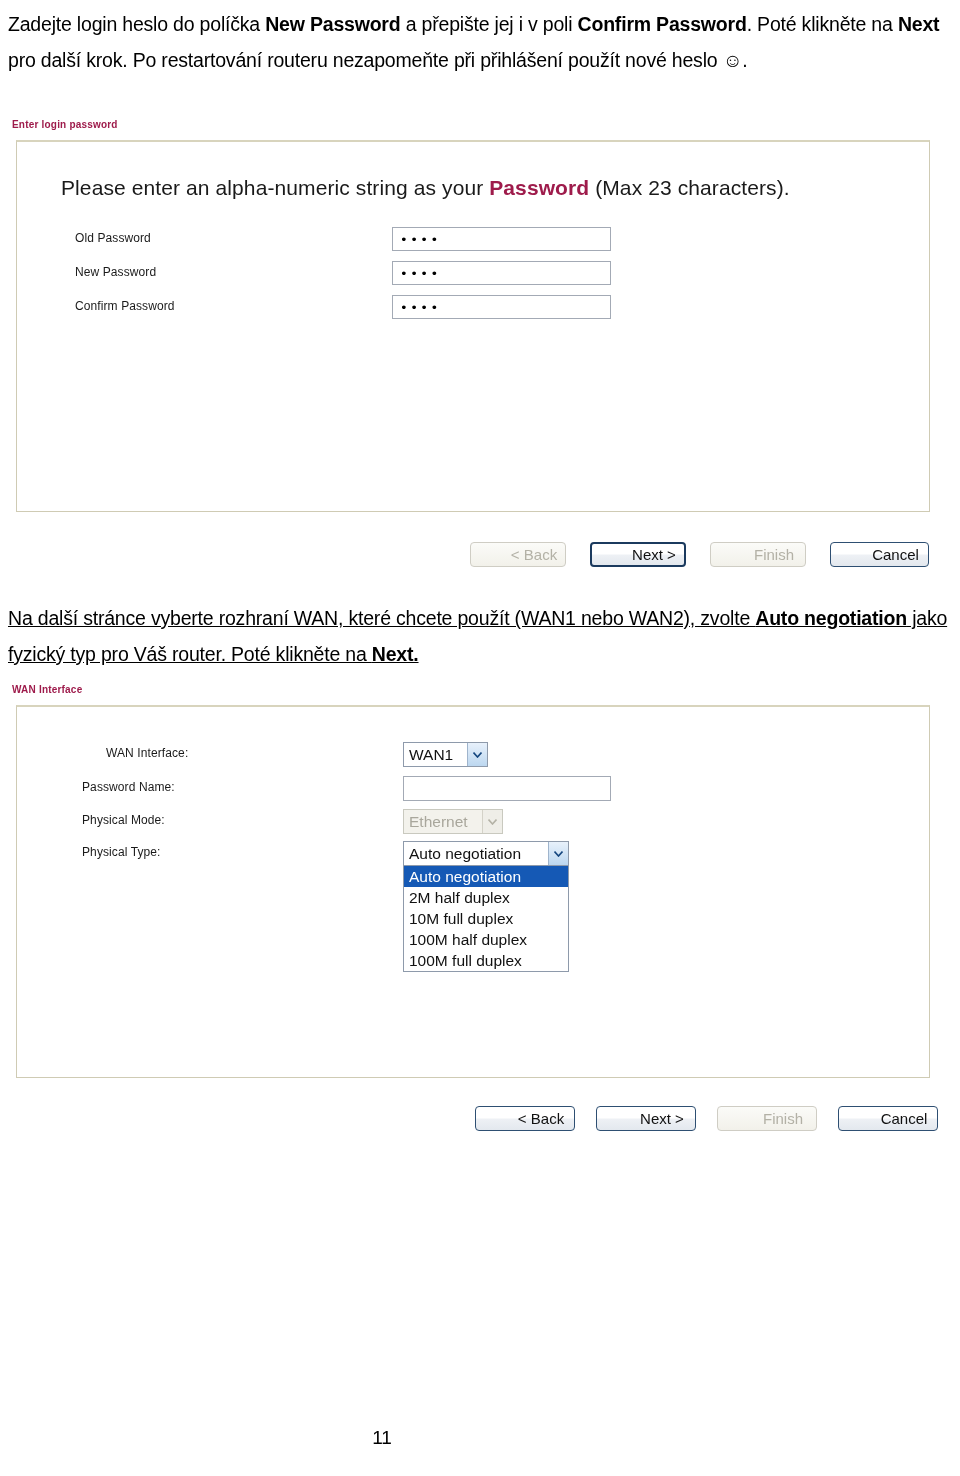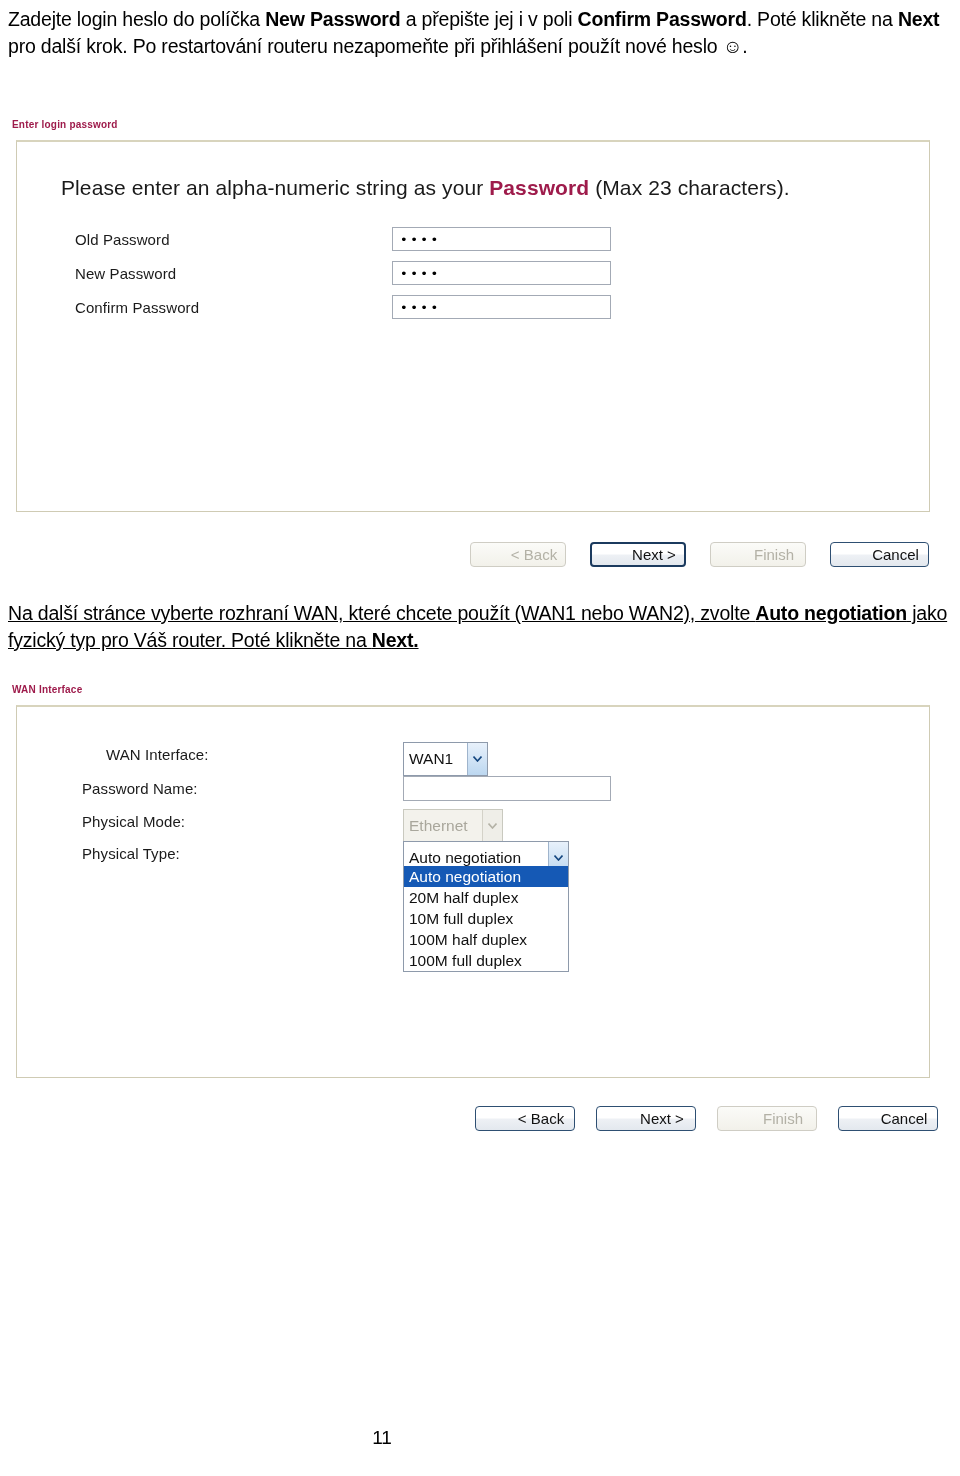--- a/index.html
+++ b/index.html
@@ -16,21 +16,21 @@
     overflow: hidden;
   }
 
   
   .para {
     position: absolute;
     left: 8px;
     width: 944px;
     font-family: "Liberation Sans", sans-serif;
     font-size: 19.5px;
-    line-height: 27px;
+    line-height: 36px;
     color: #000000;
     letter-spacing: -0.2px;
   }
   .para b { font-weight: bold; }
   #para-top { top: 6px; }
   #para-mid { top: 600px; text-decoration: underline; }
 
   
   .panel {
     position: absolute;
@@ -61,21 +61,21 @@
     letter-spacing: 0.1px;
   }
   .panel-note .hl {
     color: #9e1b4b;
     font-weight: bold;
   }
 
   .row-label {
     position: absolute;
     font-family: "Liberation Sans", sans-serif;
-    font-size: 15px;
+    font-size: 12px;
     color: #1a1a1a;
     white-space: nowrap;
     letter-spacing: 0.1px;
   }
 
   
   .pw-input {
     position: absolute;
     height: 24px;
     box-sizing: border-box;
@@ -98,21 +98,21 @@
     position: absolute;
     height: 25px;
     box-sizing: border-box;
     border: 1px solid #a3aab5;
     background: #ffffff;
   }
 
   
   .combo {
     position: absolute;
-    height: 34px;
+    height: 25px;
     box-sizing: border-box;
     border: 1px solid #8e9aab;
     background: #ffffff;
     display: flex;
     align-items: center;
     justify-content: space-between;
     padding-left: 5px;
     font-family: "Liberation Sans", sans-serif;
     font-size: 15.5px;
     color: #111111;
@@ -276,21 +276,21 @@
   <span>Auto negotiation</span>
   <span class="combo-arrow">
     <svg width="9" height="6" viewBox="0 0 9 6">
         <path d="M0.5 0.5 L4.5 5 L8.5 0.5" fill="none" stroke="#14467f" stroke-width="1.6"></path>
       </svg>
   </span>
 </div>
 
 <div class="options" id="physical-type-options" style="left:403px; top:866px; width:166px;">
     <div class="option selected">Auto negotiation</div>
-    <div class="option">20M half duplex</div>
+    <div class="option">2M half duplex</div>
     <div class="option">10M full duplex</div>
     <div class="option">100M half duplex</div>
     <div class="option">100M full duplex</div>
   </div>
 
 <div class="btn" style="left:475px; top:1106px; width:100px;">&lt; Back</div>
 <div class="btn" style="left:596px; top:1106px; width:100px;">Next &gt;</div>
 <div class="btn disabled" style="left:717px; top:1106px; width:100px;">Finish</div>
 <div class="btn" style="left:838px; top:1106px; width:100px;">Cancel</div>
 

